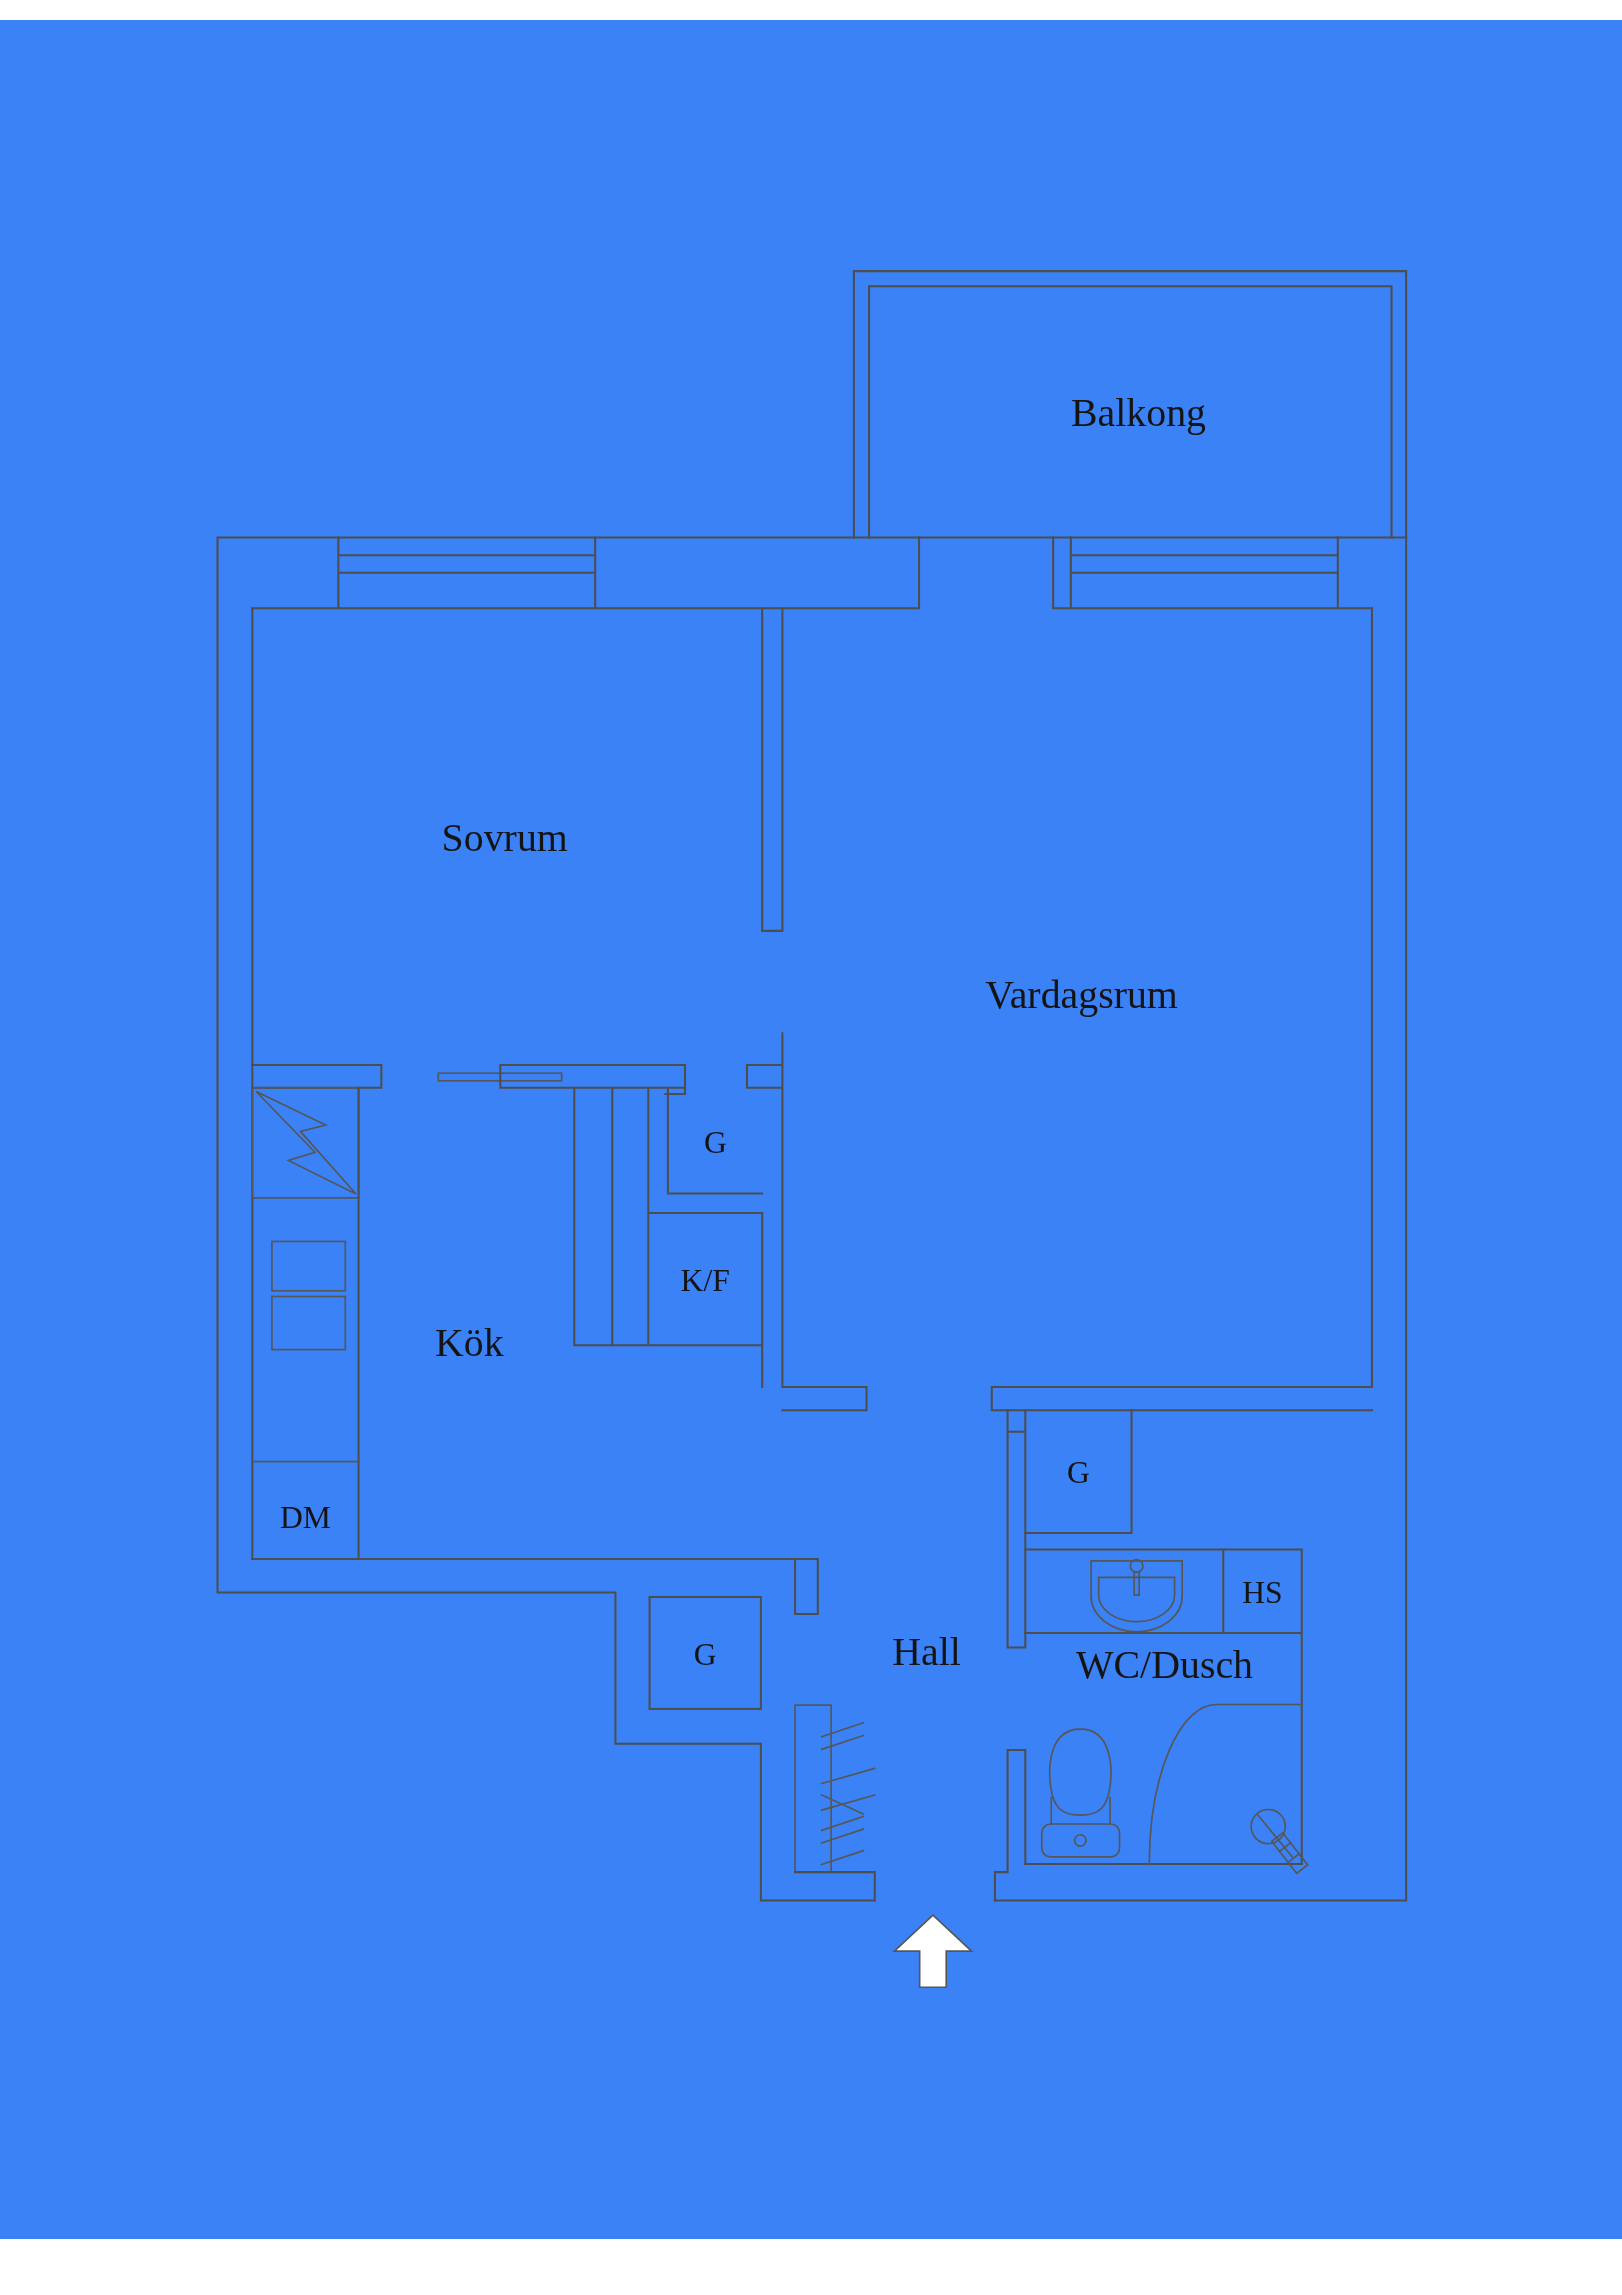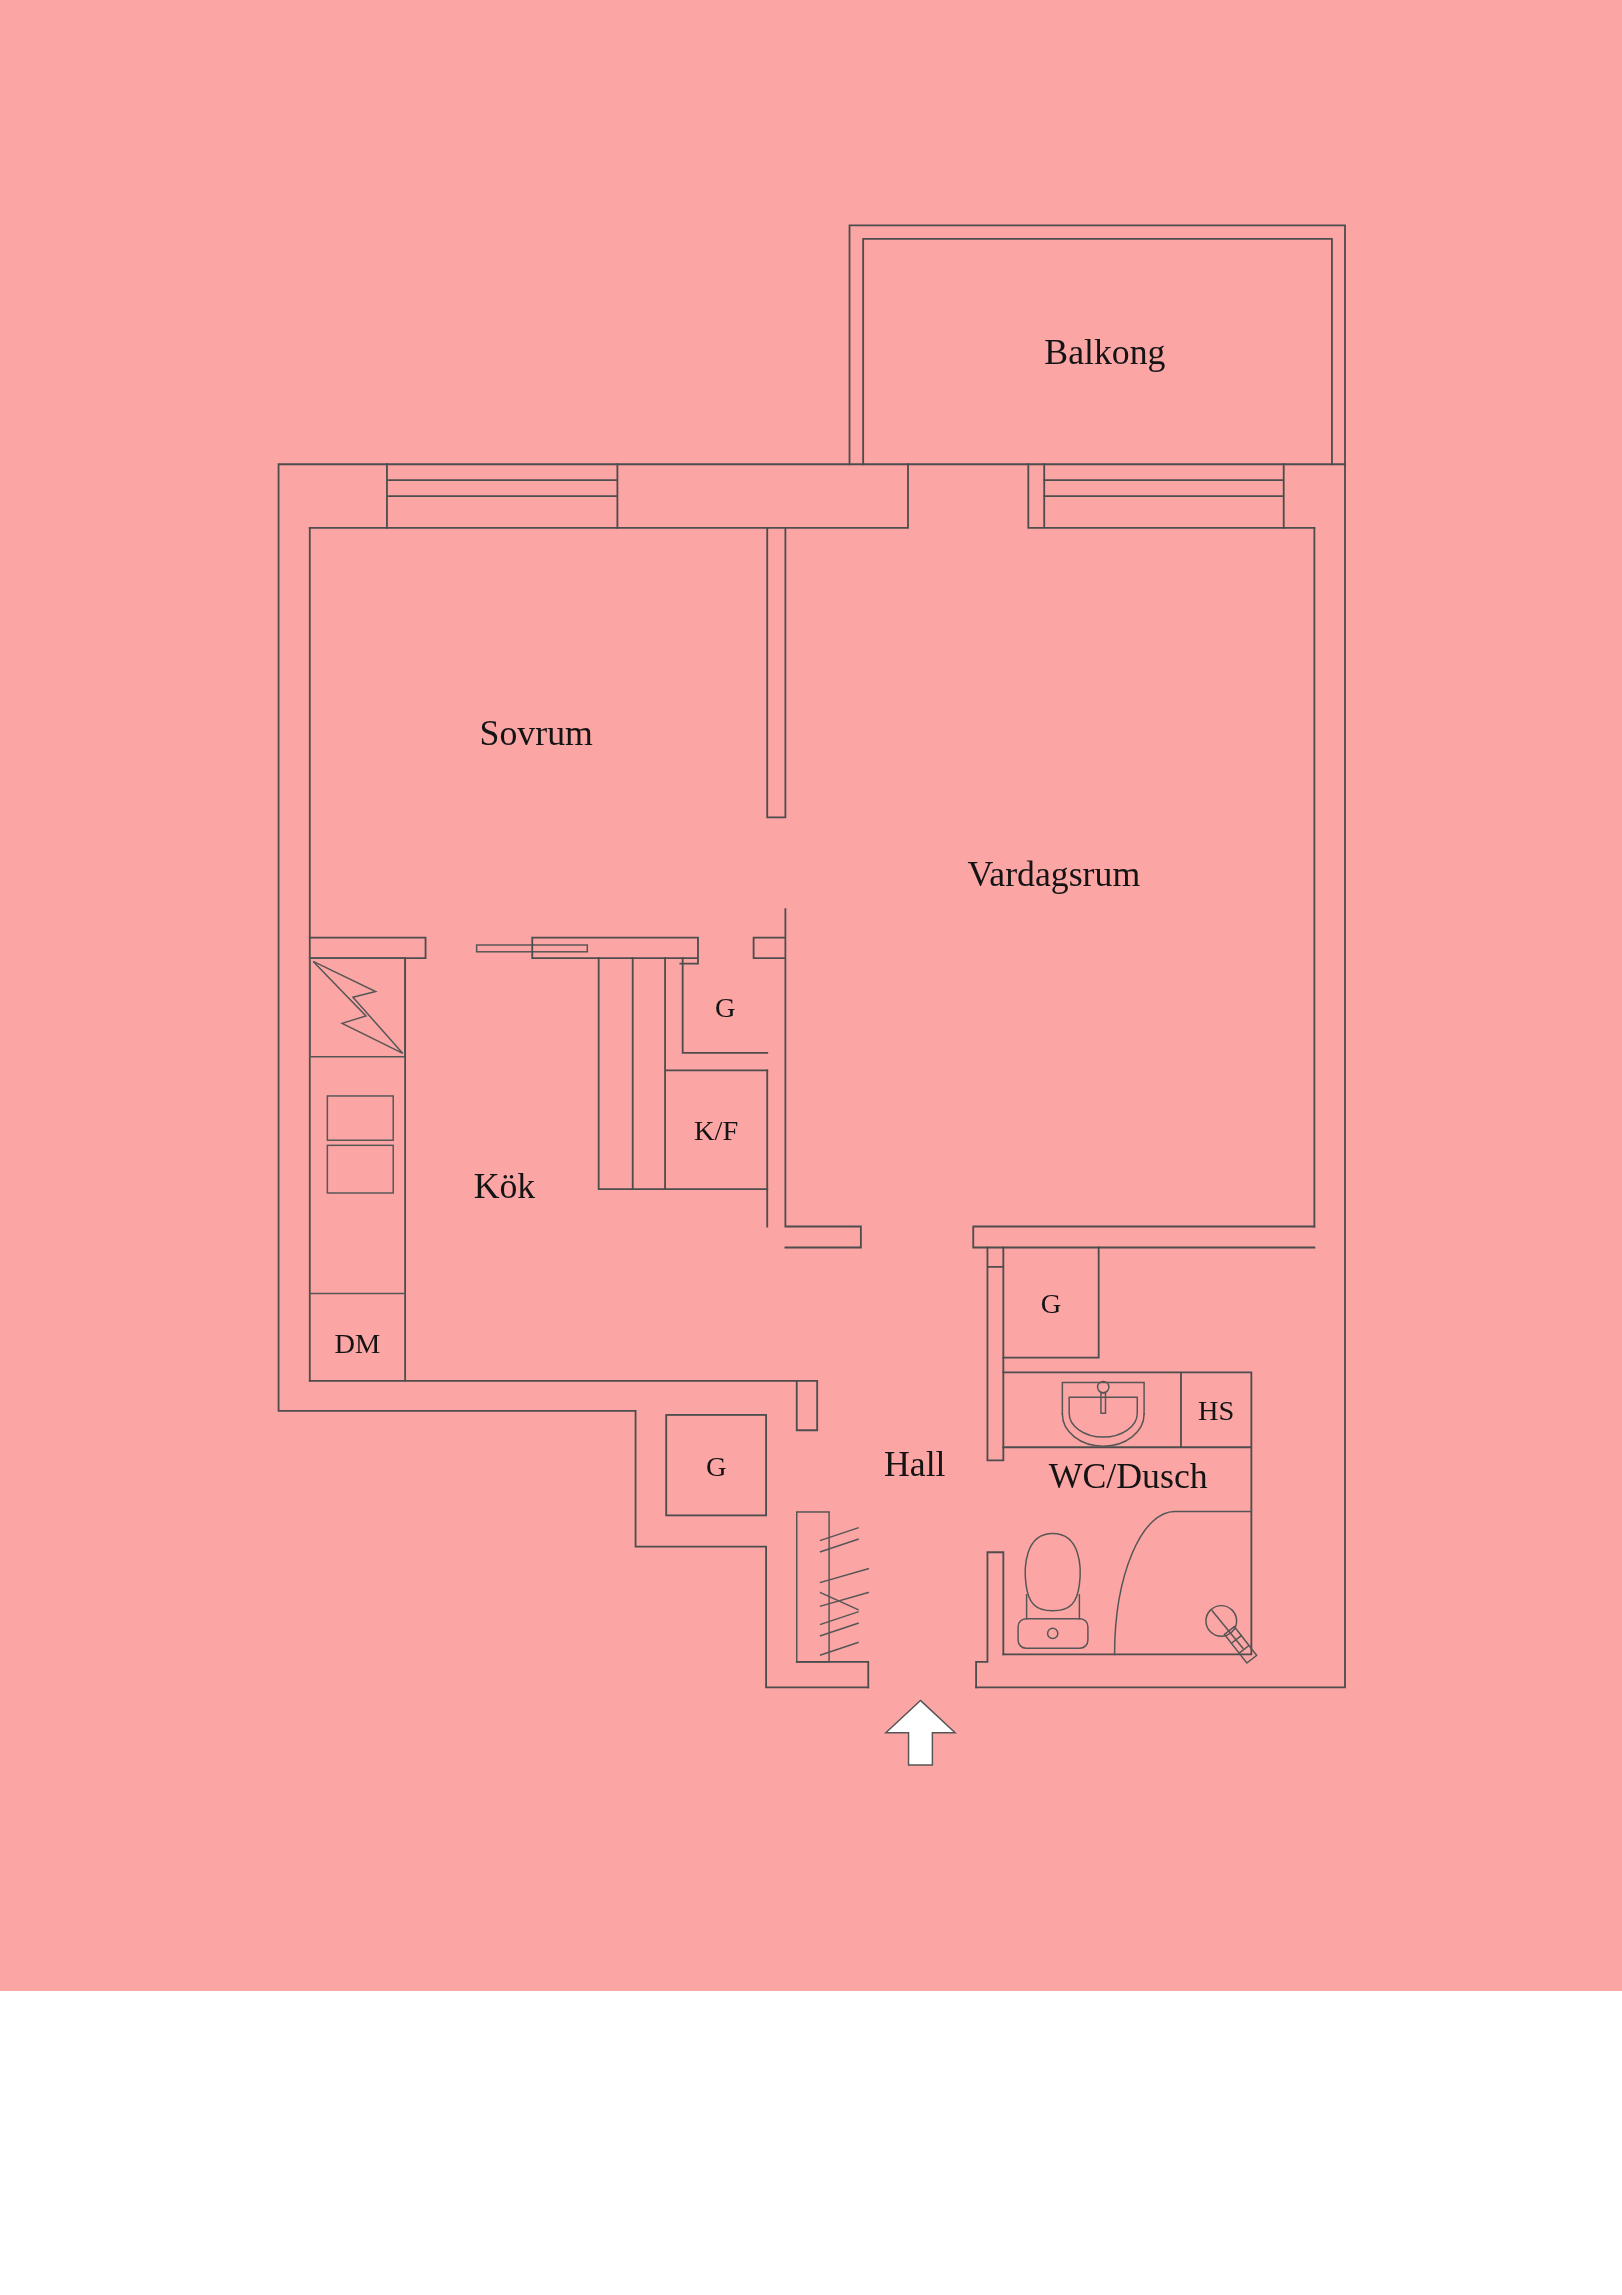--- a/index.html
+++ b/index.html
@@ -3,23 +3,24 @@
 <meta charset="utf-8">
 <style>
   html, body {
     margin: 0;
     padding: 0;
     background: #ffffff;
   }
   .plan-page {
     position: relative;
     width: 1623px;
-    height: 1991px;
-    background: #fca5a5;
+    height: 2219px;
+    background: #3b82f6;
     overflow: hidden;
+    margin-top: 20px;
   }
   .plan-svg {
     position: absolute;
     inset: 0;
     width: 100%;
     height: 100%;
   }
   .wall {
     fill: none;
     stroke: #4d4d4d;

